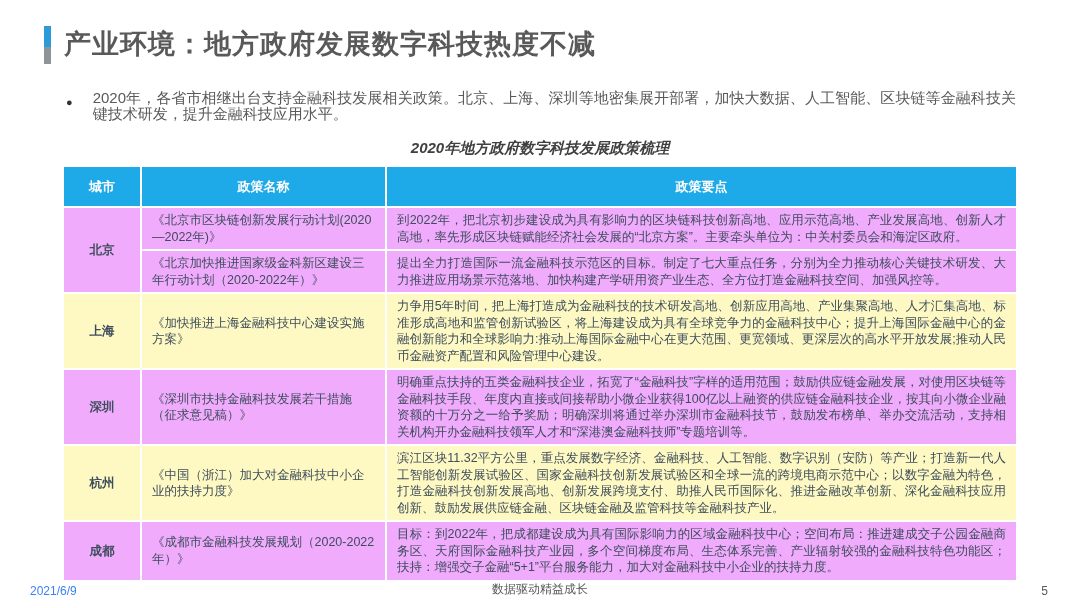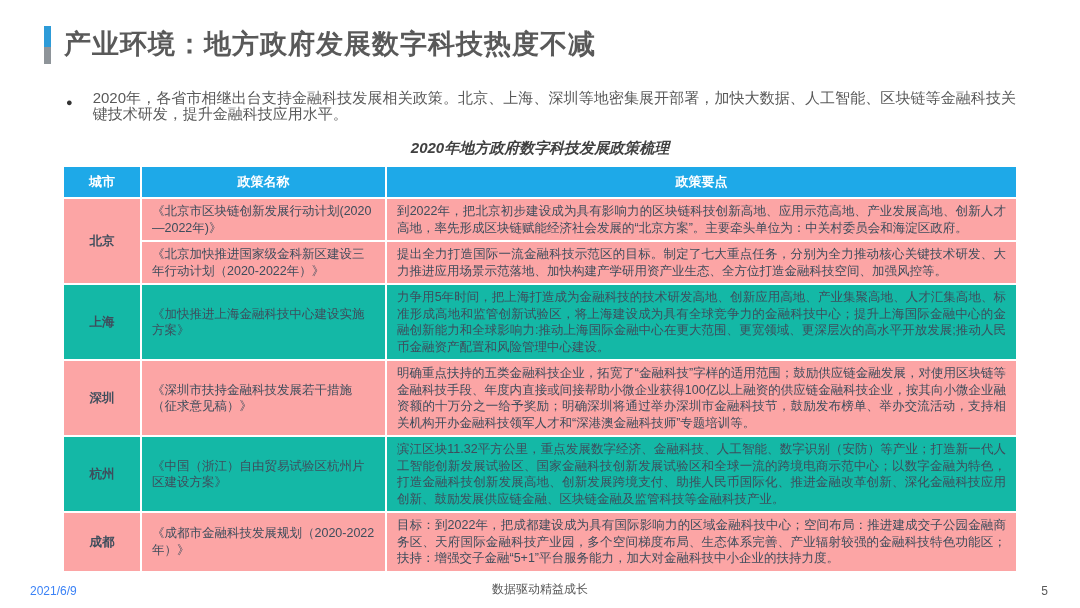--- a/index.html
+++ b/index.html
@@ -23,30 +23,30 @@
   .intro { position: absolute; top: 90px; left: 66px; width: 950px; display: flex; }
   .bullet-dot { font-size: 11px; color: #333333; margin-right: 20px; padding-top: 6px; }
   .intro-text { font-size: 15px; color: #595959; line-height: 16px; text-align: justify; }
 
   
   .table-title { position: absolute; top: 139px; left: 62px; width: 956px; text-align: center;
     font-size: 15px; font-weight: bold; color: #404040; font-style: italic; }
   .policy-table { position: absolute; top: 165px; left: 62px; width: 956px;
     border-collapse: separate; border-spacing: 2px; table-layout: fixed; background: #ffffff; }
   .policy-table th { background: #1ea9e8; color: #ffffff; font-size: 13px; font-weight: bold;
-    height: 30px; padding: 4px 10px; text-align: center; }
+    height: 39px; padding: 4px 10px; text-align: center; }
   .policy-table td { font-size: 12.5px; line-height: 16.5px; color: #3e4d5c;
     padding: 4px 10px; vertical-align: middle; }
   .col-city  { width: 76px; }
   .col-name  { width: 243px; }
   .city-cell { text-align: center; font-weight: bold; font-size: 14px; color: #4a4a4a; margin-left: 8px; }
   .name-cell { text-align: left; }
   .points-cell { text-align: justify; }
-  .bg-light { background: #fca5a5; }
-  .bg-dark  { background: #14b8a6; }
+  .bg-light { background: #f0abfc; }
+  .bg-dark  { background: #fef9c3; }
 
   
   .watermark { position: absolute; top: 300px; left: 330px; width: 420px; height: 260px;
     pointer-events: none; opacity: 0.10; }
   .wm-arc-blue { position: absolute; left: 0; top: 10px; width: 230px; height: 230px;
     border: 26px solid #9fd4f0; border-radius: 50%; border-top-color: transparent; }
   .wm-arc-orange { position: absolute; left: 250px; top: 40px; width: 170px; height: 170px;
     border: 22px solid #f3b25e; border-radius: 50%; border-bottom-color: transparent; }
 
   
@@ -106,21 +106,21 @@
         <td class="name-cell bg-dark">《加快推进上海金融科技中心建设实施方案》</td>
         <td class="points-cell bg-dark">力争用5年时间，把上海打造成为金融科技的技术研发高地、创新应用高地、产业集聚高地、人才汇集高地、标准形成高地和监管创新试验区，将上海建设成为具有全球竞争力的金融科技中心；提升上海国际金融中心的金融创新能力和全球影响力:推动上海国际金融中心在更大范围、更宽领域、更深层次的高水平开放发展;推动人民币金融资产配置和风险管理中心建设。</td>
       </tr>
       <tr>
         <td class="city-cell bg-light">深圳</td>
         <td class="name-cell bg-light">《深圳市扶持金融科技发展若干措施（征求意见稿）》</td>
         <td class="points-cell bg-light">明确重点扶持的五类金融科技企业，拓宽了“金融科技”字样的适用范围；鼓励供应链金融发展，对使用区块链等金融科技手段、年度内直接或间接帮助小微企业获得100亿以上融资的供应链金融科技企业，按其向小微企业融资额的十万分之一给予奖励；明确深圳将通过举办深圳市金融科技节，鼓励发布榜单、举办交流活动，支持相关机构开办金融科技领军人才和“深港澳金融科技师”专题培训等。</td>
       </tr>
       <tr>
         <td class="city-cell bg-dark">杭州</td>
-        <td class="name-cell bg-dark">《中国（浙江）自由贸易试验区杭州片区建设方案》</td>
+        <td class="name-cell bg-dark">《中国（浙江）加大对金融科技中小企业的扶持力度》</td>
         <td class="points-cell bg-dark">滨江区块11.32平方公里，重点发展数字经济、金融科技、人工智能、数字识别（安防）等产业；打造新一代人工智能创新发展试验区、国家金融科技创新发展试验区和全球一流的跨境电商示范中心；以数字金融为特色，打造金融科技创新发展高地、创新发展跨境支付、助推人民币国际化、推进金融改革创新、深化金融科技应用创新、鼓励发展供应链金融、区块链金融及监管科技等金融科技产业。</td>
       </tr>
       <tr>
         <td class="city-cell bg-light">成都</td>
         <td class="name-cell bg-light">《成都市金融科技发展规划（2020-2022年）》</td>
         <td class="points-cell bg-light">目标：到2022年，把成都建设成为具有国际影响力的区域金融科技中心；空间布局：推进建成交子公园金融商务区、天府国际金融科技产业园，多个空间梯度布局、生态体系完善、产业辐射较强的金融科技特色功能区；扶持：增强交子金融“5+1”平台服务能力，加大对金融科技中小企业的扶持力度。</td>
       </tr>
     </tbody>
   </table>
 

